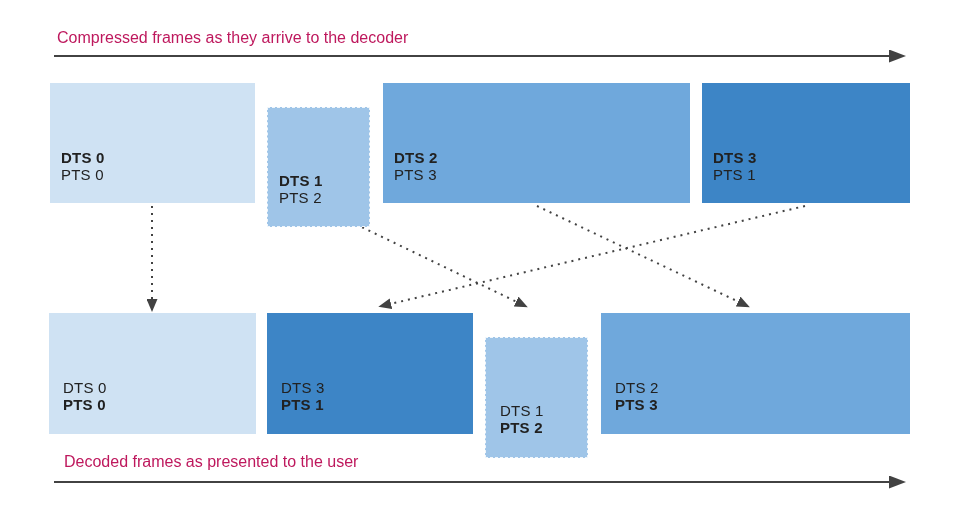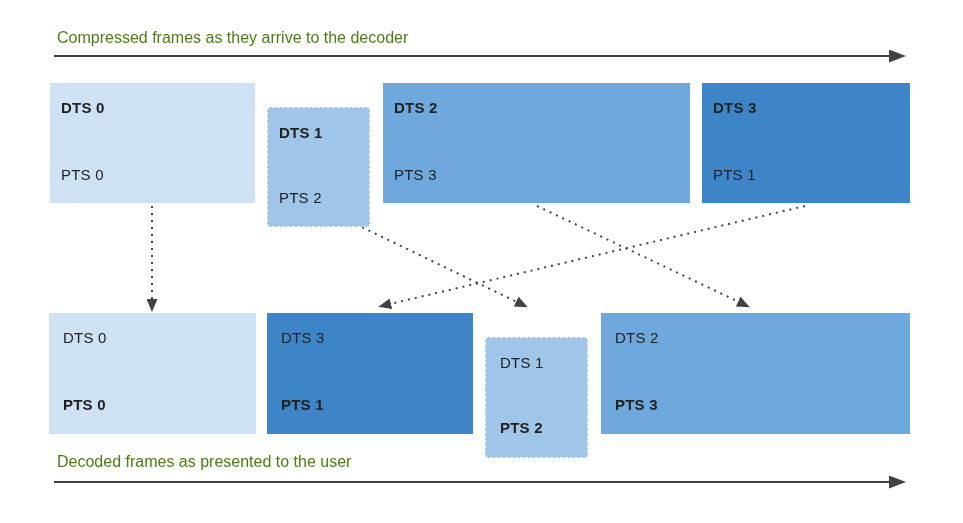--- a/index.html
+++ b/index.html
@@ -8,21 +8,21 @@
     width: 963px;
     height: 523px;
     background: #ffffff;
     font-family: "Liberation Sans", "DejaVu Sans", sans-serif;
     overflow: hidden;
   }
   .timeline-label {
     position: absolute;
     font-size: 16px;
     line-height: 19px;
-    color: #4d7c0f;
+    color: #be185d;
     white-space: nowrap;
   }
   .overlay {
     position: absolute;
     left: 0; top: 0;
     pointer-events: none;
   }
   .axis-line {
     stroke: #424242;
     stroke-width: 2;
@@ -32,21 +32,21 @@
     stroke: #424242;
     stroke-width: 2;
     stroke-dasharray: 2 5;
     fill: none;
   }
   .frame-box {
     position: absolute;
     box-sizing: border-box;
     display: flex;
     flex-direction: column;
-    justify-content: space-between;
+    justify-content: flex-end;
     color: #212121;
     font-size: 15px;
   }
   .top-row .frame-box { top: 83px; height: 120px; padding: 16px 8px 20px 11px; }
   .bottom-row .frame-box { top: 313px; height: 121px; padding: 16px 8px 21px 14px; }
   .frame-box.dashed { border: 1px dashed rgba(255,255,255,0.85); margin-top: 24px; }
   .frame-label { display: block; white-space: nowrap; letter-spacing: 0.2px; }
   .top-row .dts-label { font-weight: 700; }
   .top-row .pts-label { font-weight: 400; }
   .bottom-row .dts-label { font-weight: 400; }
@@ -109,15 +109,15 @@
     <div class="frame-box dashed" style="left: 485px; width: 103px; background-color: rgb(159, 197, 232);">
       <span class="frame-label dts-label">DTS 1</span>
       <span class="frame-label pts-label">PTS 2</span>
     </div>
     <div class="frame-box" style="left: 601px; width: 309px; background-color: rgb(111, 168, 220);">
       <span class="frame-label dts-label">DTS 2</span>
       <span class="frame-label pts-label">PTS 3</span>
     </div>
   </div>
 
-  <div class="timeline-label" style="left:57px; top:452px;">Decoded frames as presented to the user</div>
+  <div class="timeline-label" style="left:64px; top:452px;">Decoded frames as presented to the user</div>
 
 </div>
 
 </body></html>

